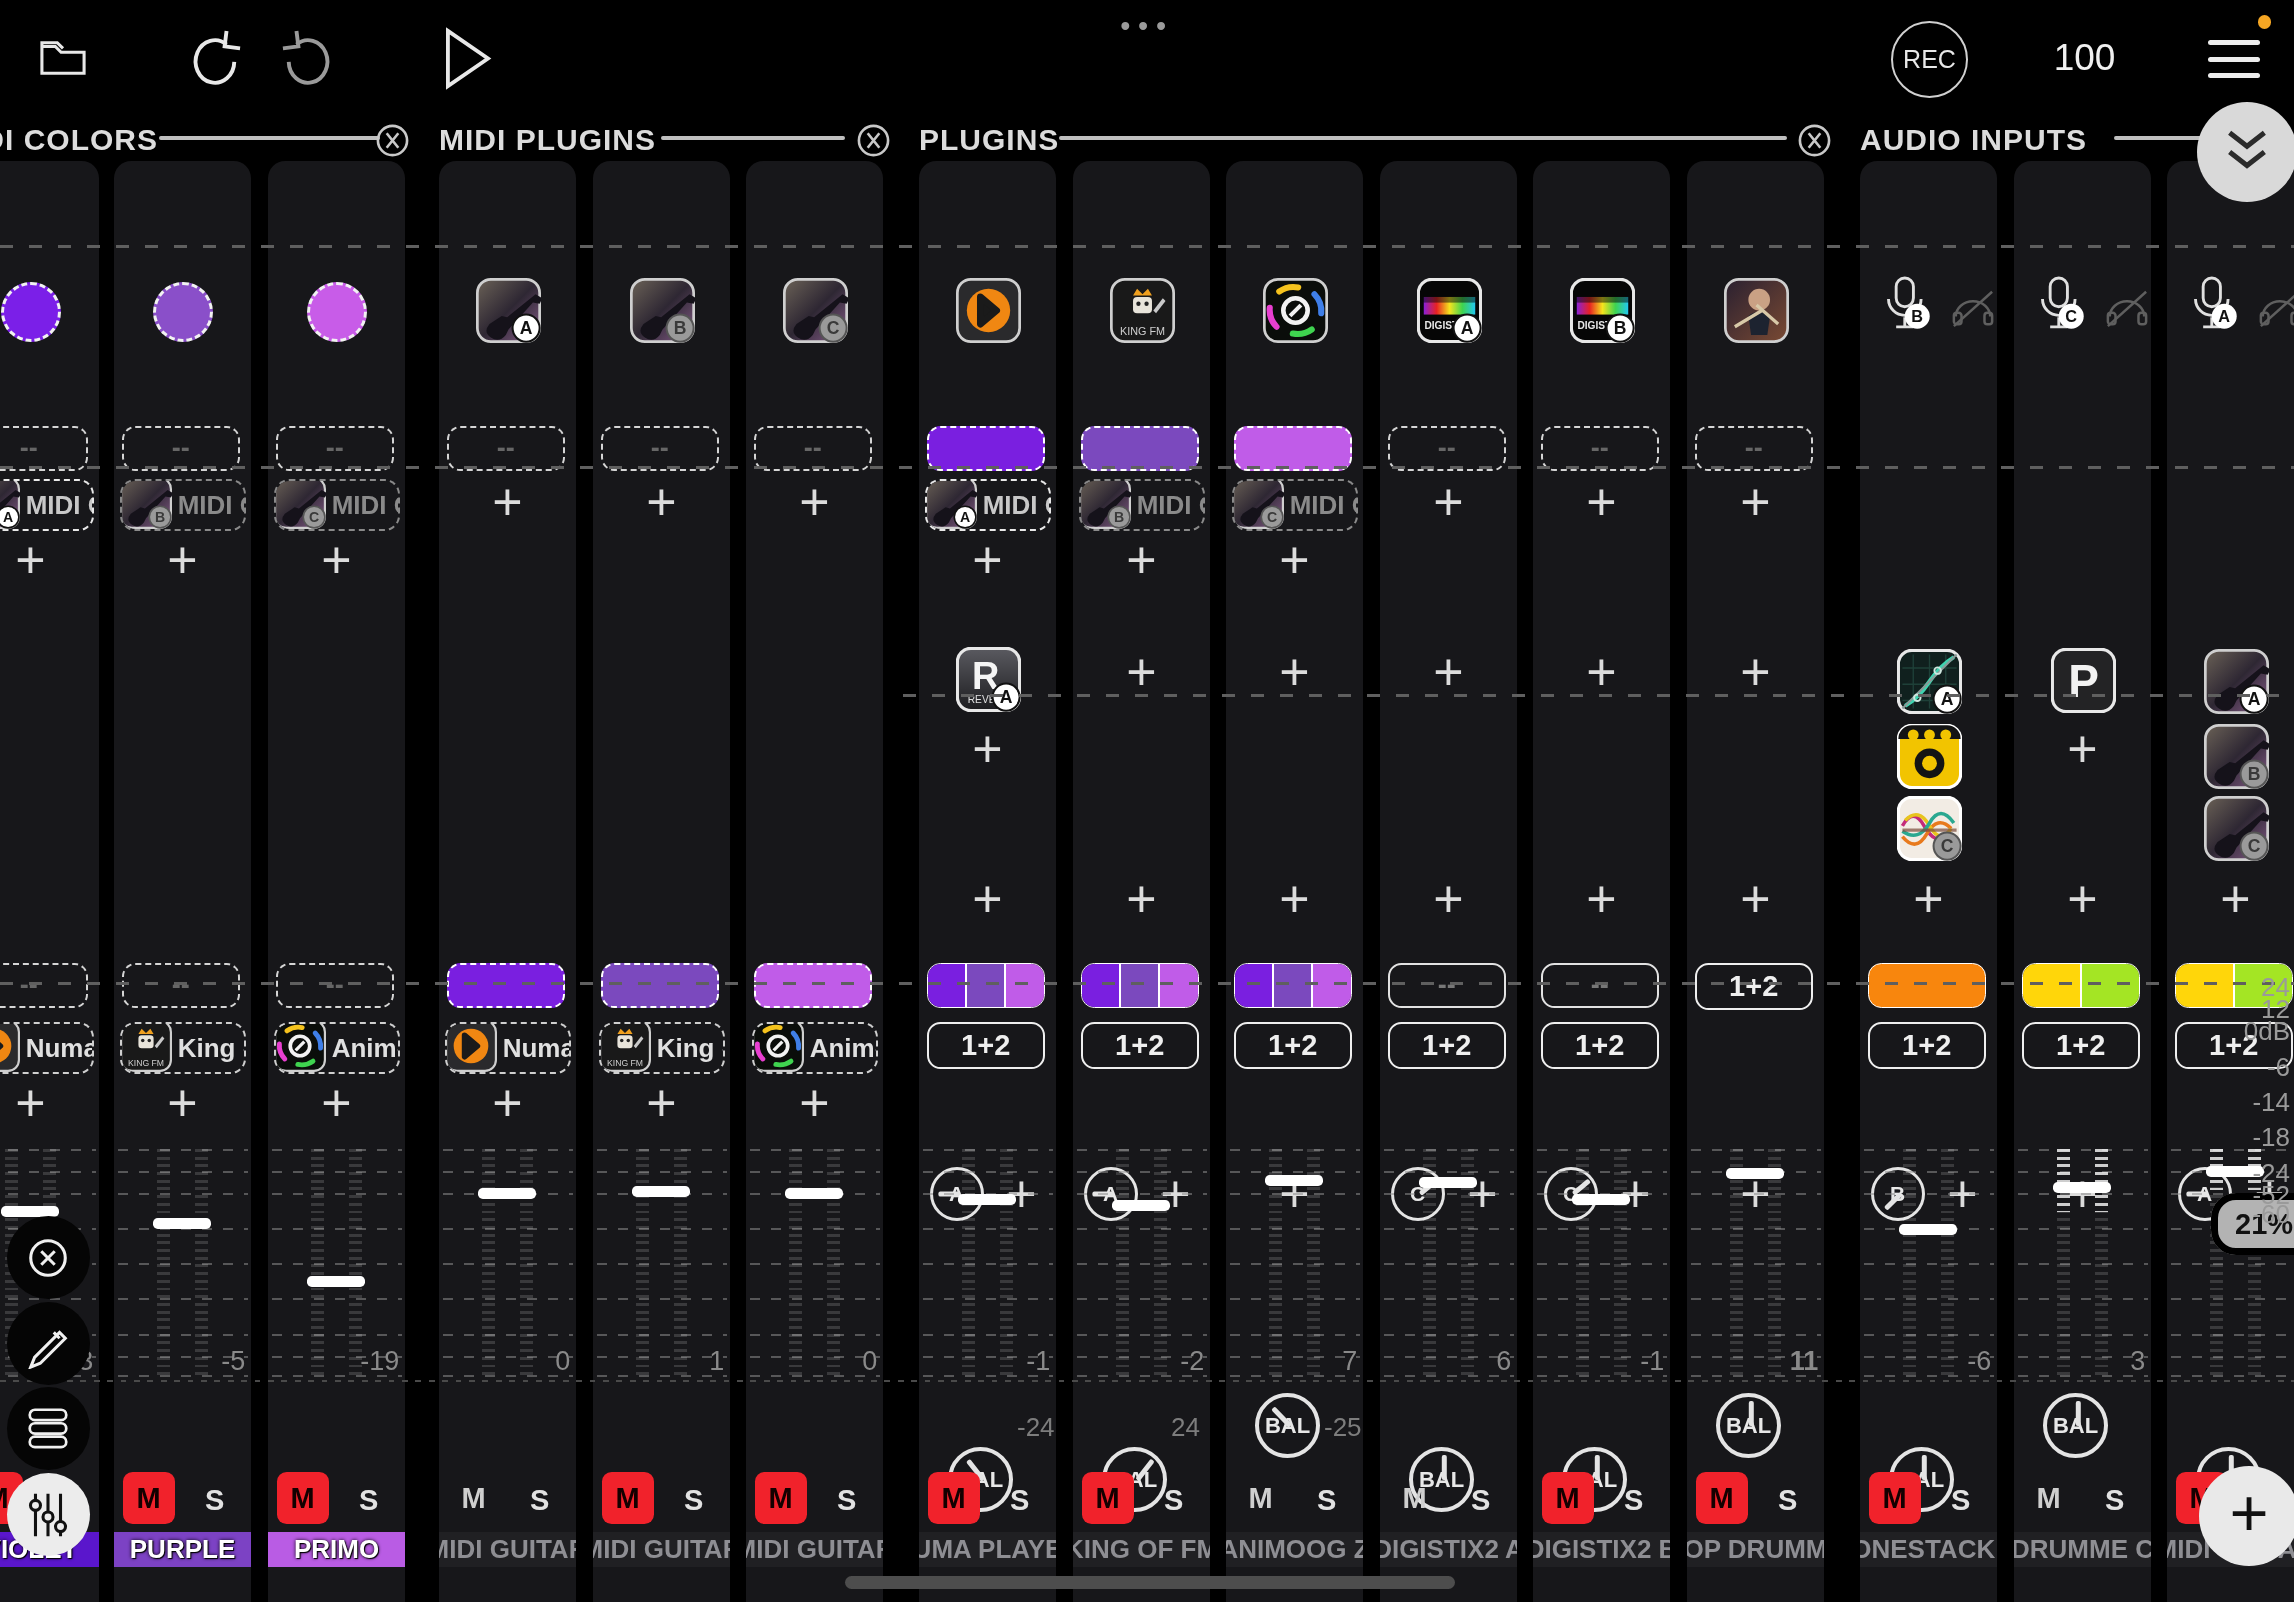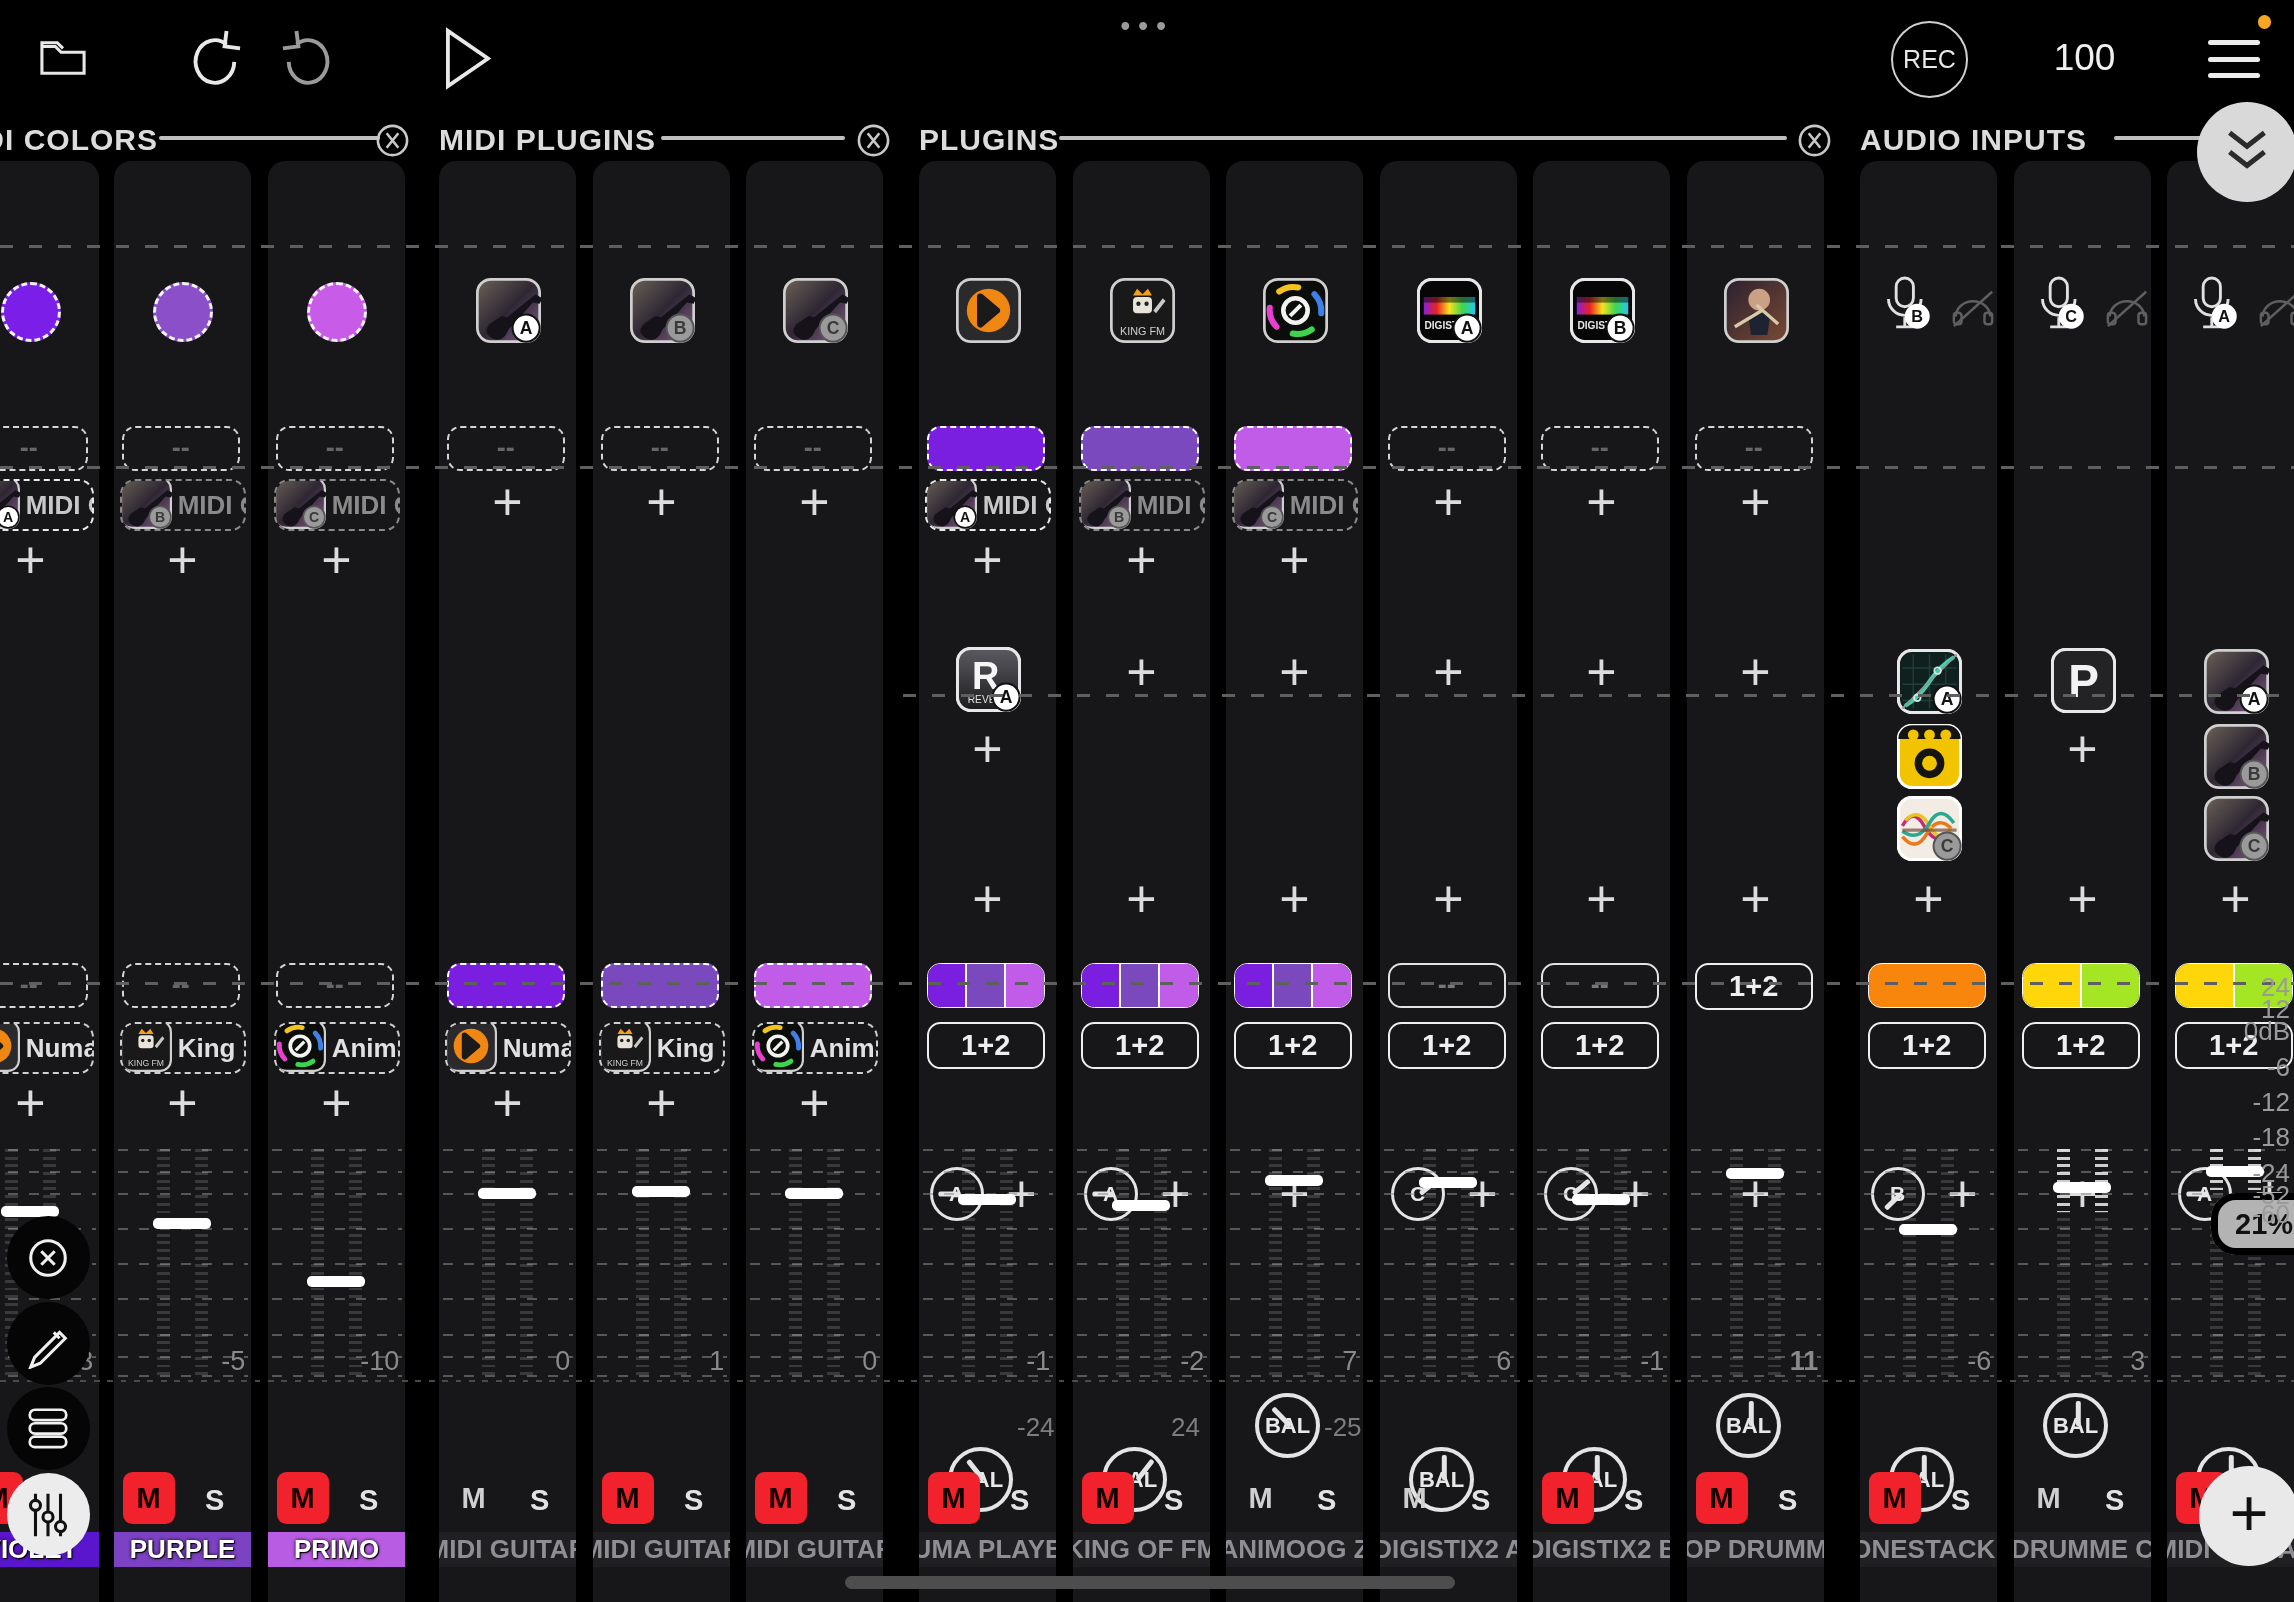--- a/index.html
+++ b/index.html
@@ -250,21 +250,21 @@
       <div class="abs grid" style="top: 1032px;"></div>
       <div class="abs grid" style="top: 1067px;"></div>
       <div class="abs grid" style="top: 1102px;"></div>
       <div class="abs grid" style="top: 1137px;"></div>
       <div class="abs grid" style="top: 1173px;"></div>
       <div class="abs grid" style="top: 1195px;"></div>
       <div class="abs grid" style="top: 1214px;"></div>
       <div class="abs meter-col" style="left: 43px;"></div>
       <div class="abs meter-col" style="left: 81px;"></div>
       <div class="abs handle" style="top: 1115px;"></div>
-      <div class="abs fval" style="top: 1185px;">-10</div>
+      <div class="abs fval" style="top: 1185px;">-19</div>
       <div class="abs mbtn" style="left: 8.6px; top: 1311px; background: rgb(241, 34, 43); color: rgb(20, 0, 0);">M</div>
       <div class="abs sbtn" style="left: 91px; top: 1323px;">S</div>
       <div class="abs striplabel" style="background: rgb(185, 92, 228); color: rgb(255, 255, 255); text-shadow: rgb(0, 0, 0) 0px 0px 3.8px, rgb(0, 0, 0) 1px 1px 1px;">PRIMO</div>
     </div>
     <div class="strip" style="left: 439px;">
       <div class="abs" style="left: 37px; top: 117px;"><svg width="65" height="65" viewBox="0 0 48 48">
           <defs>
             <linearGradient id="gg" x1="0" y1="0" x2="1" y2="1">
               <stop offset="0" stop-color="#6b6257"></stop>
               <stop offset=".5" stop-color="#2e2733"></stop>
@@ -961,21 +961,21 @@
       <div class="abs sbtn" style="left: 91px; top: 1323px;">S</div>
       <div class="abs striplabel" style="background: rgb(32, 32, 35); color: rgb(142, 142, 147);">MIDI GUITAR</div>
     </div>
   </div>
 
 <div id="ruler">
     <div class="abs ruler" style="left: 2223px; top: 972px; z-index: 25;">24</div>
     <div class="abs ruler" style="left: 2223px; top: 994px; z-index: 25;">12</div>
     <div class="abs ruler" style="left: 2223px; top: 1016px; z-index: 25;">0dB</div>
     <div class="abs ruler" style="left: 2223px; top: 1052px; z-index: 25;">-6</div>
-    <div class="abs ruler" style="left: 2223px; top: 1087px; z-index: 25;">-12</div>
+    <div class="abs ruler" style="left: 2223px; top: 1087px; z-index: 25;">-14</div>
     <div class="abs ruler" style="left: 2223px; top: 1122px; z-index: 25;">-18</div>
     <div class="abs ruler" style="left: 2223px; top: 1158px; z-index: 25;">-24</div>
     <div class="abs ruler" style="left: 2223px; top: 1180px; z-index: 25;">-52</div>
     <div class="abs ruler" style="left: 2223px; top: 1199px; z-index: 25;">-60</div>
   </div>
 
 <div class="abs fab" style="left:2197px;top:102px;width:100px;height:100px;background:#d9d9d9;z-index:40">
   <svg width="58" height="54" viewBox="0 0 30 28">
       <path d="M6 4 l9 7 9-7 M6 14 l9 7 9-7" fill="none" stroke="#2b2b2b" stroke-width="2.6"></path>
     </svg>

